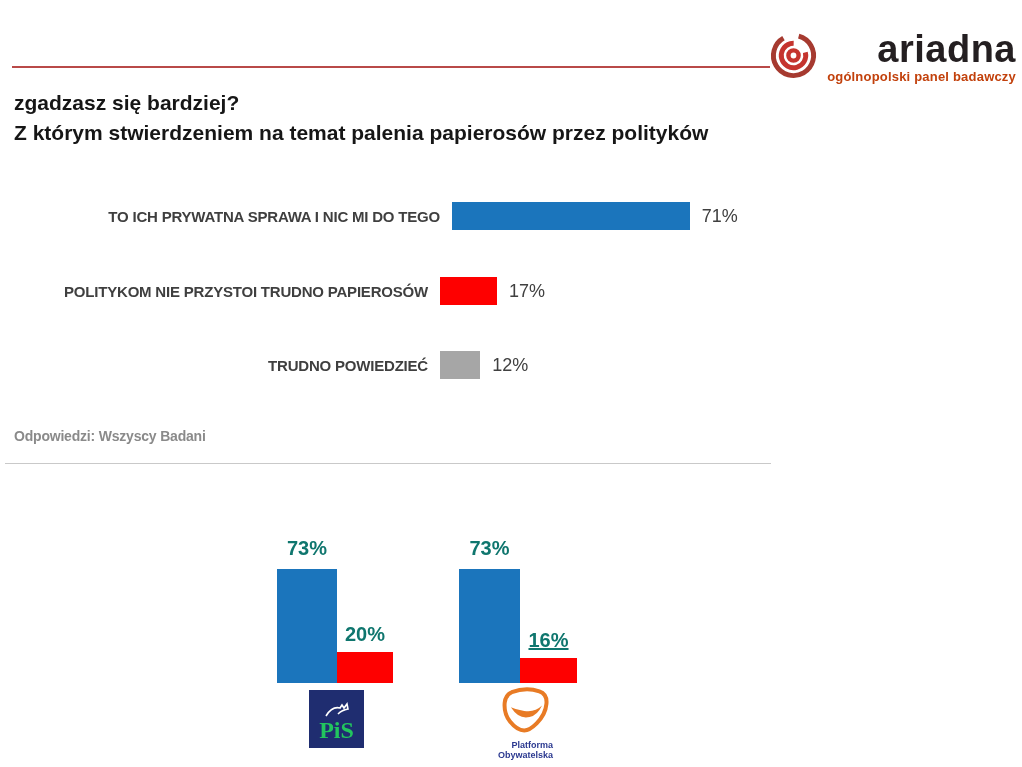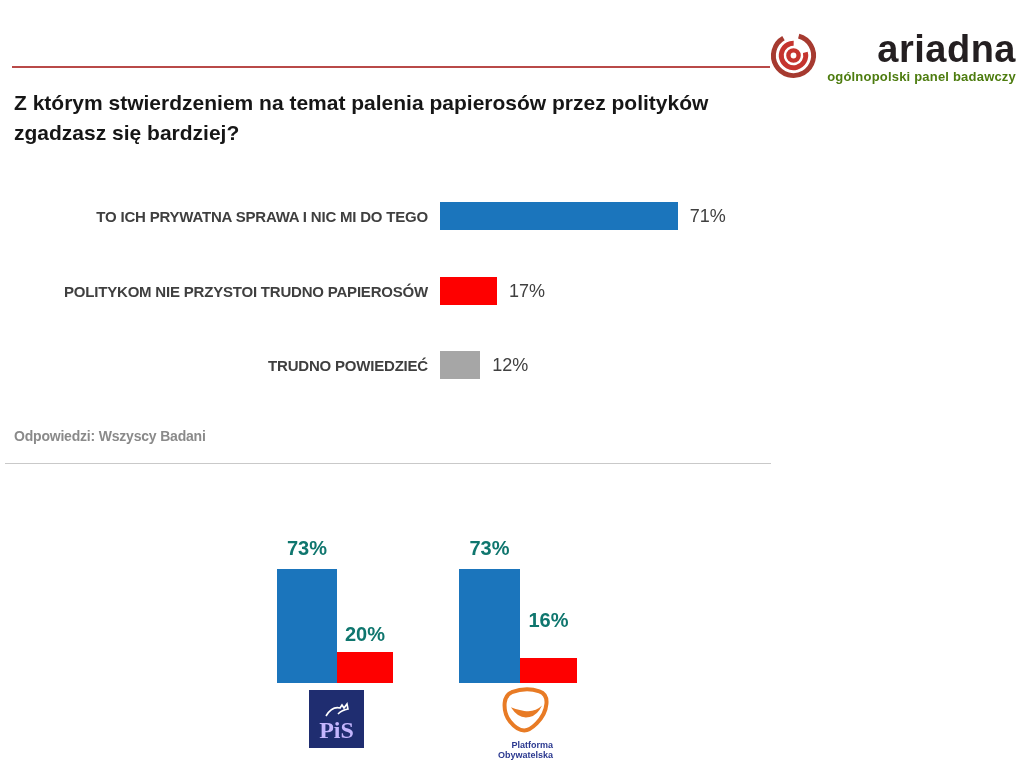--- a/index.html
+++ b/index.html
@@ -5,28 +5,28 @@
   * { margin:0; padding:0; box-sizing:border-box; }
   html,body { background:#ffffff; }
   body { font-family:"Liberation Sans", sans-serif; }
   .page { position:relative; width:1022px; height:767px; background:#ffffff; overflow:hidden; }
 
   
   .header-rule { position:absolute; left:12px; top:66px; width:758px; height:2px; background:#B94A48; }
   .brand { position:absolute; right:6px; top:30px; display:flex; align-items:center; gap:9px; }
   .brand-text { display:flex; flex-direction:column; align-items:flex-end; }
   .brand-name { font-size:38px; font-weight:bold; color:#241F21; letter-spacing:0.5px; line-height:38px; }
-  .brand-tagline { font-size:13px; font-weight:600; color:#4d7c0f; margin-top:1px; letter-spacing:0.2px; }
+  .brand-tagline { font-size:13px; font-weight:600; color:#c2410c; margin-top:1px; letter-spacing:0.2px; }
 
   
   .title { position:absolute; left:14px; top:88px; width:800px; font-size:21px; font-weight:bold; color:#161616; line-height:30px; }
 
   
   .hrow { position:absolute; left:0; height:28px; display:flex; align-items:center; }
-  .hrow-1 { top:202px; } .hrow-2 { top:277px; } .hrow-3 { top:351px; }
+  .hrow-1 { top:202px;padding-left:12px; } .hrow-2 { top:277px; } .hrow-3 { top:351px; }
   .hcat { width:428px; text-align:right; font-size:15px; font-weight:bold; color:#3F3F3F; letter-spacing:-0.2px; }
   .hbar { height:28px; margin-left:12px; }
   .hbar.blue { background:#1B75BC; }
   .hbar.red  { background:#FE0000; }
   .hbar.gray { background:#A6A6A6; }
   .hval { margin-left:12px; font-size:18px; font-weight:normal; color:#404040; }
 
   
   .note { position:absolute; left:14px; top:428px; font-size:14px; font-weight:bold; color:#8A8A8A; letter-spacing:-0.2px; }
   .divider { position:absolute; left:5px; top:463px; width:766px; height:1px; background:#C9C9C9; }
@@ -34,21 +34,21 @@
   
   .baseline { position:absolute; left:0; top:683px; width:1022px; height:0; }
   .vbar { position:absolute; bottom:0; }
   .vbar.blue { background:#1B75BC; }
   .vbar.red  { background:#FE0000; }
   .vlabel { position:absolute; font-size:20px; font-weight:bold; color:#0f766e; text-align:center; }
 
   
   .pis-logo { position:absolute; left:309px; top:690px; width:55px; height:58px; background:#1F2D70;
               display:flex; flex-direction:column; align-items:center; justify-content:flex-end; }
-  .pis-text { font-family:"Liberation Serif", serif; font-weight:bold; font-size:24px; color:#c4b5fd; line-height:24px; margin-bottom:6px; }
+  .pis-text { font-family:"Liberation Serif", serif; font-weight:bold; font-size:24px; color:#22c55e; line-height:24px; margin-bottom:6px; }
   .po-logo { position:absolute; left:483px; top:686px; width:70px; text-align:right; }
   .po-text { font-size:9px; font-weight:bold; color:#2B3990; line-height:10px; margin-top:2px; letter-spacing:0; }
 </style>
 </head>
 <body>
 
 <div class="page">
 
   <div class="header-rule"></div>
 
@@ -60,22 +60,22 @@
         <circle cx="25" cy="25" r="5.2" fill="none" stroke="#C5342E" stroke-width="4.5"></circle>
       </svg>
     </span>
     <span class="brand-text">
       <span class="brand-name">ariadna</span>
       <span class="brand-tagline">ogólnopolski panel badawczy</span>
     </span>
   </div>
 
   <div class="title">
+    <div>zgadzasz się bardziej?</div>
     <div>Z którym stwierdzeniem na temat palenia papierosów przez polityków</div>
-    <div>zgadzasz się bardziej?</div>
   </div>
 
   <div>
     <div class="hrow hrow-1">
       <span class="hcat">TO ICH PRYWATNA SPRAWA I NIC MI DO TEGO</span>
       <span class="hbar blue" style="width: 237.8px; background-color: rgb(27, 117, 188);"></span>
       <span class="hval">71%</span>
     </div>
     <div class="hrow hrow-2">
       <span class="hcat">POLITYKOM NIE PRZYSTOI TRUDNO PAPIEROSÓW</span>
@@ -89,21 +89,21 @@
     </div>
   </div>
 
   <div class="note">Odpowiedzi: Wszyscy Badani</div>
   <div class="divider"></div>
 
   <div>
     <div class="vlabel" style="left:277px; top:537px; width:60px;">73%</div>
     <div class="vlabel" style="left:337px; top:623px; width:56px;">20%</div>
     <div class="vlabel" style="left:459px; top:537px; width:61px;">73%</div>
-    <div class="vlabel" style="left:520px; top:609px; width:57px;">16%</div>
+    <div class="vlabel" style="left:520px; top:629px; width:57px;text-decoration:underline;">16%</div>
 
     <div class="baseline">
       <span class="vbar blue" style="left: 277px; width: 60px; height: 114px; background-color: rgb(27, 117, 188);"></span>
       <span class="vbar red" style="left: 337px; width: 56px; height: 31.2px; background-color: rgb(254, 0, 0);"></span>
       <span class="vbar blue" style="left: 459px; width: 61px; height: 114px; background-color: rgb(27, 117, 188);"></span>
       <span class="vbar red" style="left: 520px; width: 57px; height: 25px; background-color: rgb(254, 0, 0);"></span>
     </div>
 
     <div class="pis-logo">
       <svg width="30" height="16" viewBox="0 0 30 16">

